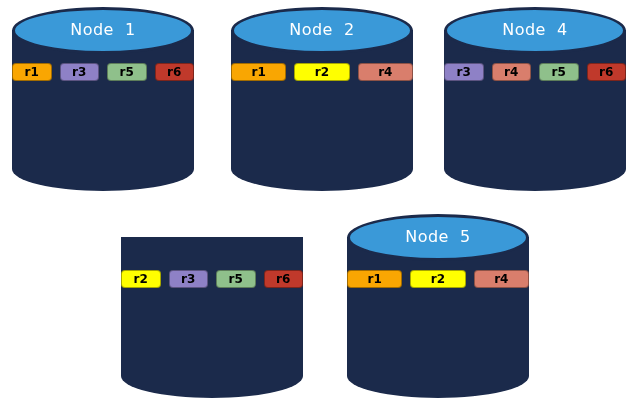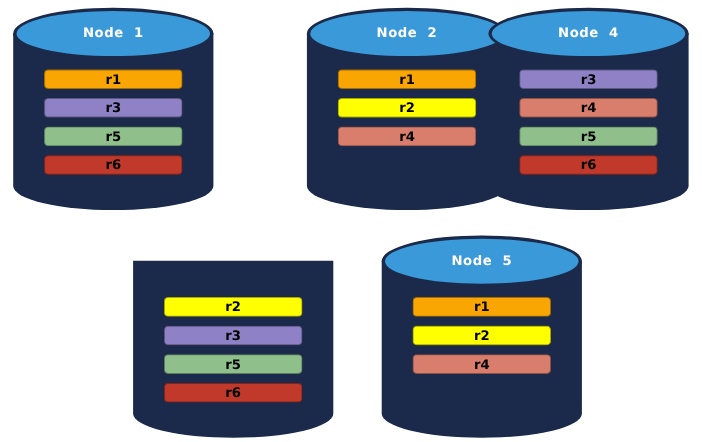--- a/index.html
+++ b/index.html
@@ -2,45 +2,45 @@
 <html style="--cyl-body: #1B2A4B; --cyl-top: #3A99D8; --title-color: #FFFFFF; --bar-text: #000000;"><head>
 <meta charset="utf-8">
 <style>
   html,body { margin:0; padding:0; background:#ffffff; }
   .canvas {
     position:relative; width:638px; height:402px; background:#ffffff;
     font-family:"DejaVu Sans","Liberation Sans",sans-serif; overflow:hidden;
   }
   .cylinder { position:absolute; width:182px; height:184px; }
   .pos-0 { left:12px;  top:7px;   }
-  .pos-1 { left:231px; top:7px;margin-left:48px;   }
+  .pos-1 { left:231px; top:7px;   }
   .pos-2 { left:444px; top:7px;   }
   .pos-3 { left:121px; top:214px; }
   .pos-4 { left:347px; top:214px; }
   .cyl-body {
     position:absolute; left:0; right:0; top:23px; bottom:0;
     background:var(--cyl-body,#1B2A4B);
     border-radius:0 0 91px 91px / 0 0 22px 22px;
   }
   .cyl-top {
     position:absolute; left:0; top:0; width:182px; height:47px;
     box-sizing:border-box;
     background:var(--cyl-top,#3A99D8);
     border:3px solid var(--cyl-body,#1B2A4B);
     border-radius:50%;
     display:flex; align-items:center; justify-content:center;
     z-index:2;
   }
   .cyl-title {
-    color:var(--title-color,#ffffff); font-weight:bold; font-size:12px;
+    color:var(--title-color,#ffffff); font-weight:normal; font-size:16px;
     white-space:pre; letter-spacing:0.5px; transform:translateY(-1px);text-align:center;
   }
   .bars {
     position:absolute; left:0; top:56px; width:100%;
-    display:flex; flex-direction:column; align-items:center; gap:8px;
+    display:flex; flex-direction:row; align-items:center; gap:8px;
     z-index:3;
   }
   .bar {
     width:126px; height:18px; box-sizing:border-box;
     border-radius:4px;
     border:1px solid rgba(0,0,0,0.35);
     display:flex; align-items:center; justify-content:center;
   }
   .bar-label {
     color:var(--bar-text,#000000); font-weight:bold; font-size:12px; line-height:1;

